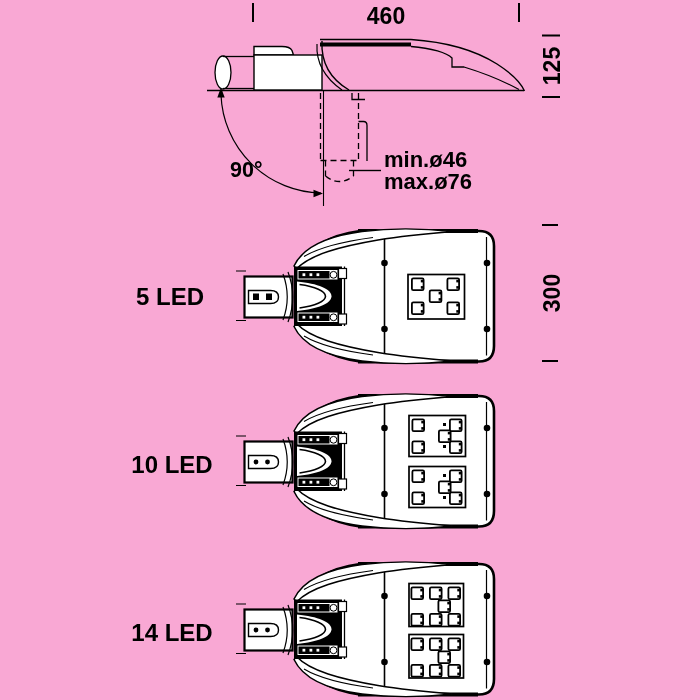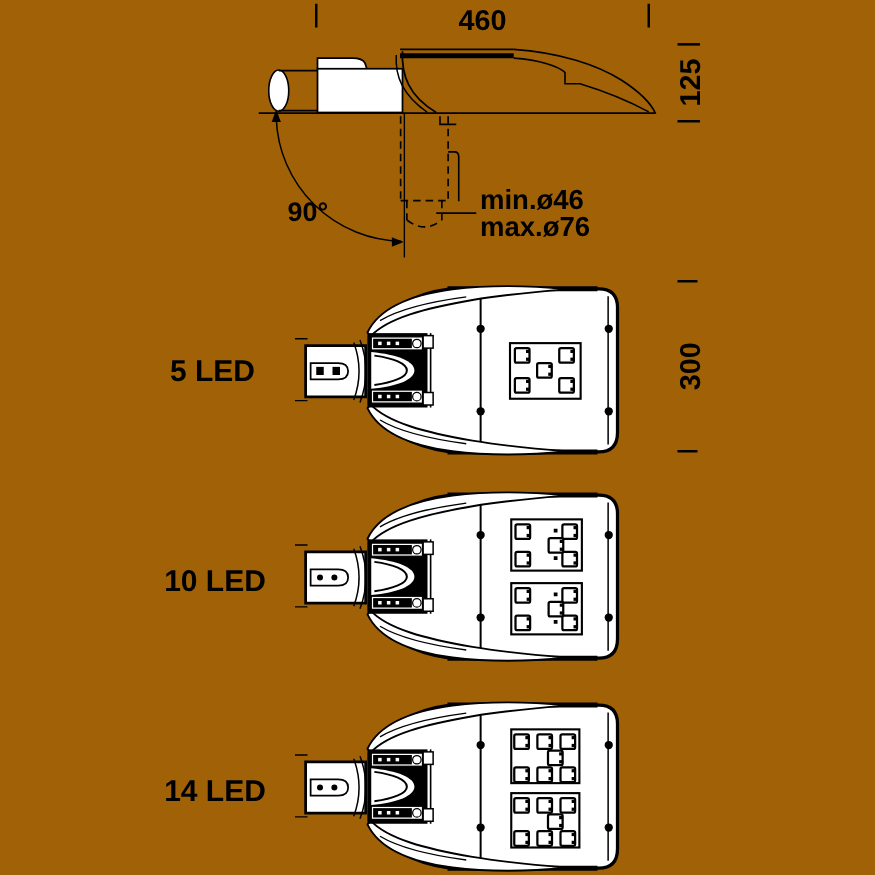--- a/index.html
+++ b/index.html
@@ -1,16 +1,16 @@
 <!DOCTYPE html>
 <html><head>
 <meta charset="utf-8">
 <style>
   html,body{margin:0;padding:0;background:#ffffff;}
-  .canvas{width:700px;height:700px;background:#a16207;position:relative;overflow:hidden;}
+  .canvas{width:700px;height:700px;background:#f9a8d4;position:relative;overflow:hidden;}
   svg{display:block;}
   svg text{font-family:"Liberation Sans","DejaVu Sans",sans-serif;font-weight:bold;fill:#000;}
   .white{fill:#ffffff;stroke:#000000;}
   .ln{fill:none;stroke:#000000;}
   .blk{fill:#000000;stroke:none;}
   line{stroke:#000000;}
 </style>
 </head>
 <body>
 

